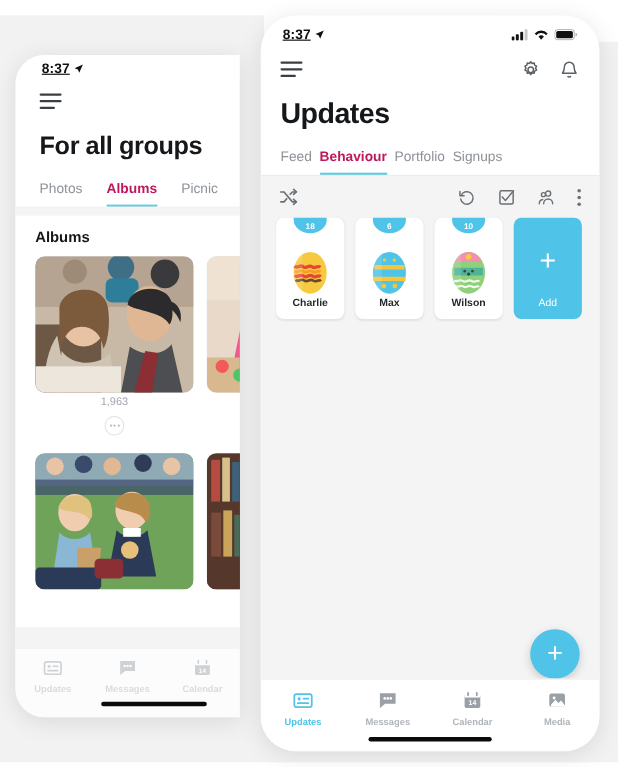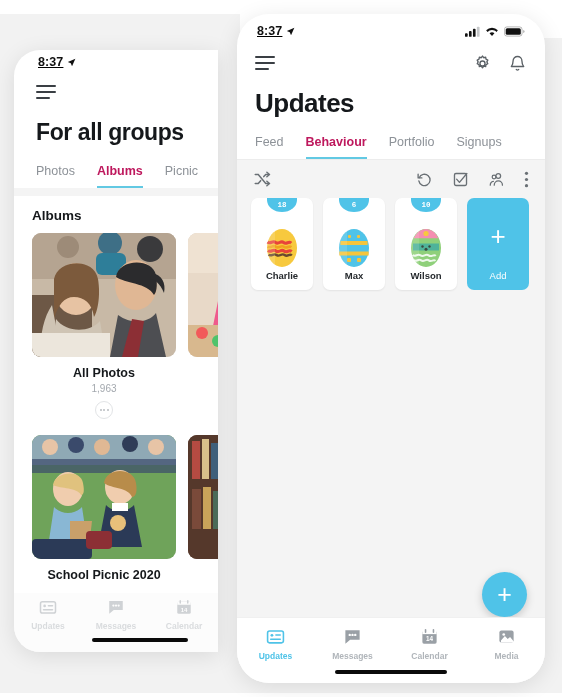--- a/index.html
+++ b/index.html
@@ -104,42 +104,42 @@
     position:absolute; left:0; bottom:0; width:204px; height:62px;
     background:rgba(255,255,255,.72);
     display:flex; align-items:flex-start; padding-top:8px;
   }
   .lp-tabbar .navitem{ opacity:.45; }
 
   
   .rp-head{ padding:4px 18px 0 18px; display:flex; align-items:center; justify-content:space-between; }
   .rp-icons{ display:flex; gap:16px; align-items:center; }
   .rp-title{ font-size:26px; font-weight:700; color:#15181b; letter-spacing:-.5px; margin:14px 0 0 18px; }
-  .rp-tabs{ display:flex; gap:22px; margin:16px 0 0 18px; }
+  .rp-tabs{ display:flex; gap:7px; margin:16px 0 0 18px; }
 
   .rp-body{ background:#f4f4f4; flex:1; position:relative; }
 
   .toolbar{
     display:flex; align-items:center; justify-content:space-between;
     padding:10px 16px 8px 16px;
   }
   .tb-right{ display:flex; align-items:center; gap:19px; }
 
   .kid-row{ display:flex; gap:10px; padding:2px 14px 0 14px; }
   .kid-card{
     width:62px; height:92px; background:#ffffff; border-radius:7px;
     position:relative; display:flex; flex-direction:column;
     align-items:center; justify-content:flex-end; padding-bottom:9px;
     box-shadow:0 1px 2px rgba(0,0,0,.07);
   }
   .kid-badge{
     position:absolute; top:0; left:50%; transform:translateX(-50%);
     width:30px; height:14px; background:#4fc3e8; color:#fff;
     border-bottom-left-radius:15px 12px; border-bottom-right-radius:15px 12px;
-    font-size:7.5px; font-weight:700; display:flex; align-items:center; justify-content:center;font-family:Liberation Mono, monospace;
+    font-size:7.5px; font-weight:700; display:flex; align-items:center; justify-content:center;
   }
   .kid-egg{ position:absolute; top:24px; left:50%; transform:translateX(-50%); }
   .kid-name{ font-size:9.5px; font-weight:700; color:#25292d; }
   .add-card{
     width:62px; height:92px; background:#4fc3e8; border-radius:7px;
     display:flex; flex-direction:column; align-items:center; justify-content:center;
     position:relative;
   }
   .add-plus{ font-size:26px; color:#fff; font-weight:300; line-height:1; margin-bottom:16px; }
   .add-label{ position:absolute; bottom:9px; font-size:9.5px; font-weight:400; color:#fff; }
@@ -223,21 +223,20 @@
                   <path d="M20 72c4 22 8 38 8 52H8c0-24 4-40 12-52z" fill="#cfc4b4"></path>
                   <path d="M24 86c10 14 34 14 44 2l6 36H20z" fill="#cfc4b4"></path>
                   <ellipse cx="104" cy="52" rx="21" ry="25" fill="#e0b794"></ellipse>
                   <path d="M84 44c2-18 36-20 40-2 2 12 0 18-2 20-6-12-30-12-38-18z" fill="#2b2b2d"></path>
                   <path d="M120 40c10 2 14 10 12 20-4-10-10-14-14-14z" fill="#2b2b2d"></path>
                   <path d="M86 82c14 10 30 8 38-2l10 44H78z" fill="#4d4e52"></path>
                   <path d="M100 86l-10 38h16l6-36z" fill="#8c2f35"></path>
                   <rect x="0" y="100" width="78" height="24" fill="#ece6dc"></rect>
                 </svg>
               </div>
-              <div class="album-name">All Photos</div>
               <div class="album-count">1,963</div>
               <div class="dots-btn">
                   <b></b>
                   <b></b>
                   <b></b>
                 </div>
             </div>
 
             <div class="album">
               <div class="album-thumb">
@@ -286,21 +285,20 @@
                   <ellipse cx="88" cy="52" rx="15" ry="17" fill="#f0cdae"></ellipse>
                   <path d="M72 48c2-16 30-16 32 0 2 12-2 14-4 14-4-10-20-8-28-14z" fill="#b88c4a"></path>
                   <path d="M74 70c8 8 20 8 28 0l8 42H66z" fill="#2b3a57"></path>
                   <rect x="80" y="68" width="16" height="8" fill="#fff"></rect>
                   <path d="M38 86h22l-3 26H38z" fill="#c9a06a"></path>
                   <circle cx="86" cy="88" r="8" fill="#e8c07a"></circle>
                   <rect x="0" y="104" width="60" height="20" rx="4" fill="#2b3a57"></rect>
                   <rect x="54" y="96" width="26" height="18" rx="4" fill="#8c2f35"></rect>
                 </svg>
               </div>
-              <div class="album-name">School Picnic 2020</div>
             </div>
 
             <div class="album">
               <div class="album-thumb">
                 <svg width="144" height="124" viewBox="0 0 144 124">
                   <rect width="144" height="124" fill="#6b4a3a"></rect>
                   <rect x="0" y="0" width="50" height="124" fill="#55382b"></rect>
                   <rect x="4" y="6" width="8" height="38" fill="#b54b42"></rect>
                   <rect x="14" y="4" width="7" height="40" fill="#d8c08a"></rect>
                   <rect x="23" y="8" width="9" height="36" fill="#3f5f7a"></rect>

